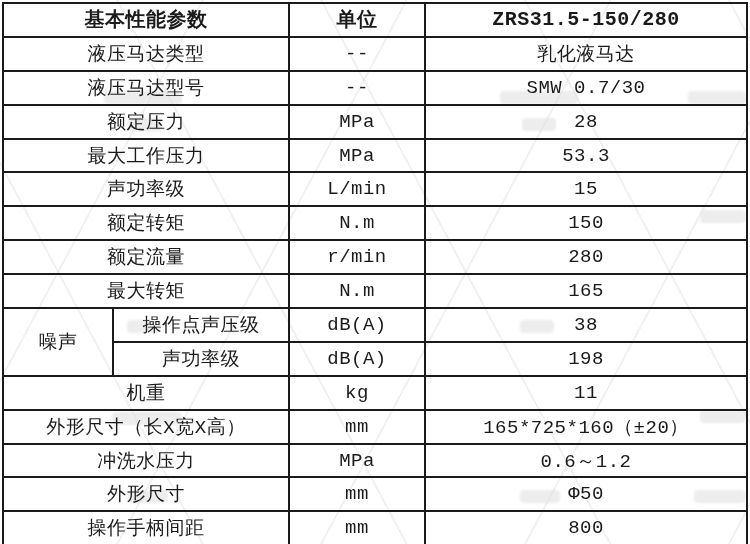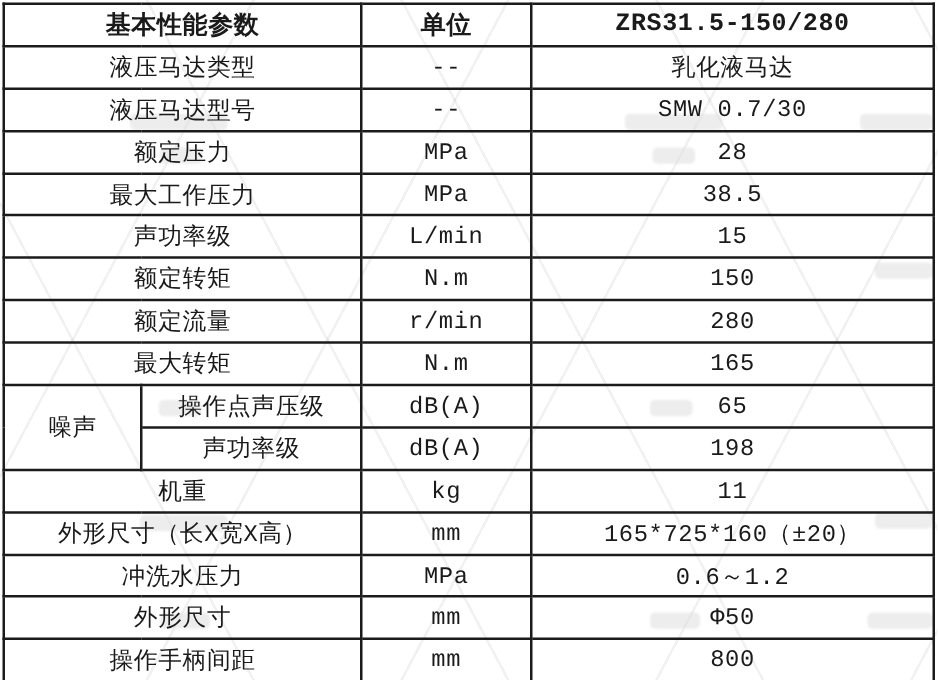--- a/index.html
+++ b/index.html
@@ -109,21 +109,21 @@
     <td>SMW 0.7/30</td>
   </tr>
   <tr>
     <td colspan="2">额定压力</td>
     <td>MPa</td>
     <td>28</td>
   </tr>
   <tr>
     <td colspan="2">最大工作压力</td>
     <td>MPa</td>
-    <td>38.5</td>
+    <td>53.3</td>
   </tr>
   <tr>
     <td colspan="2">声功率级</td>
     <td>L/min</td>
     <td>15</td>
   </tr>
   <tr>
     <td colspan="2">额定转矩</td>
     <td>N.m</td>
     <td>150</td>
@@ -136,21 +136,21 @@
   <tr>
     <td colspan="2">最大转矩</td>
     <td>N.m</td>
     <td>165</td>
   </tr>
 
   <tr>
     <td rowspan="2">噪声</td>
     <td>操作点声压级</td>
     <td>dB(A)</td>
-    <td>65</td>
+    <td>38</td>
   </tr>
   <tr>
     <td>声功率级</td>
     <td>dB(A)</td>
     <td>198</td>
   </tr>
 
   <tr>
     <td colspan="2">机重</td>
     <td>kg</td>

